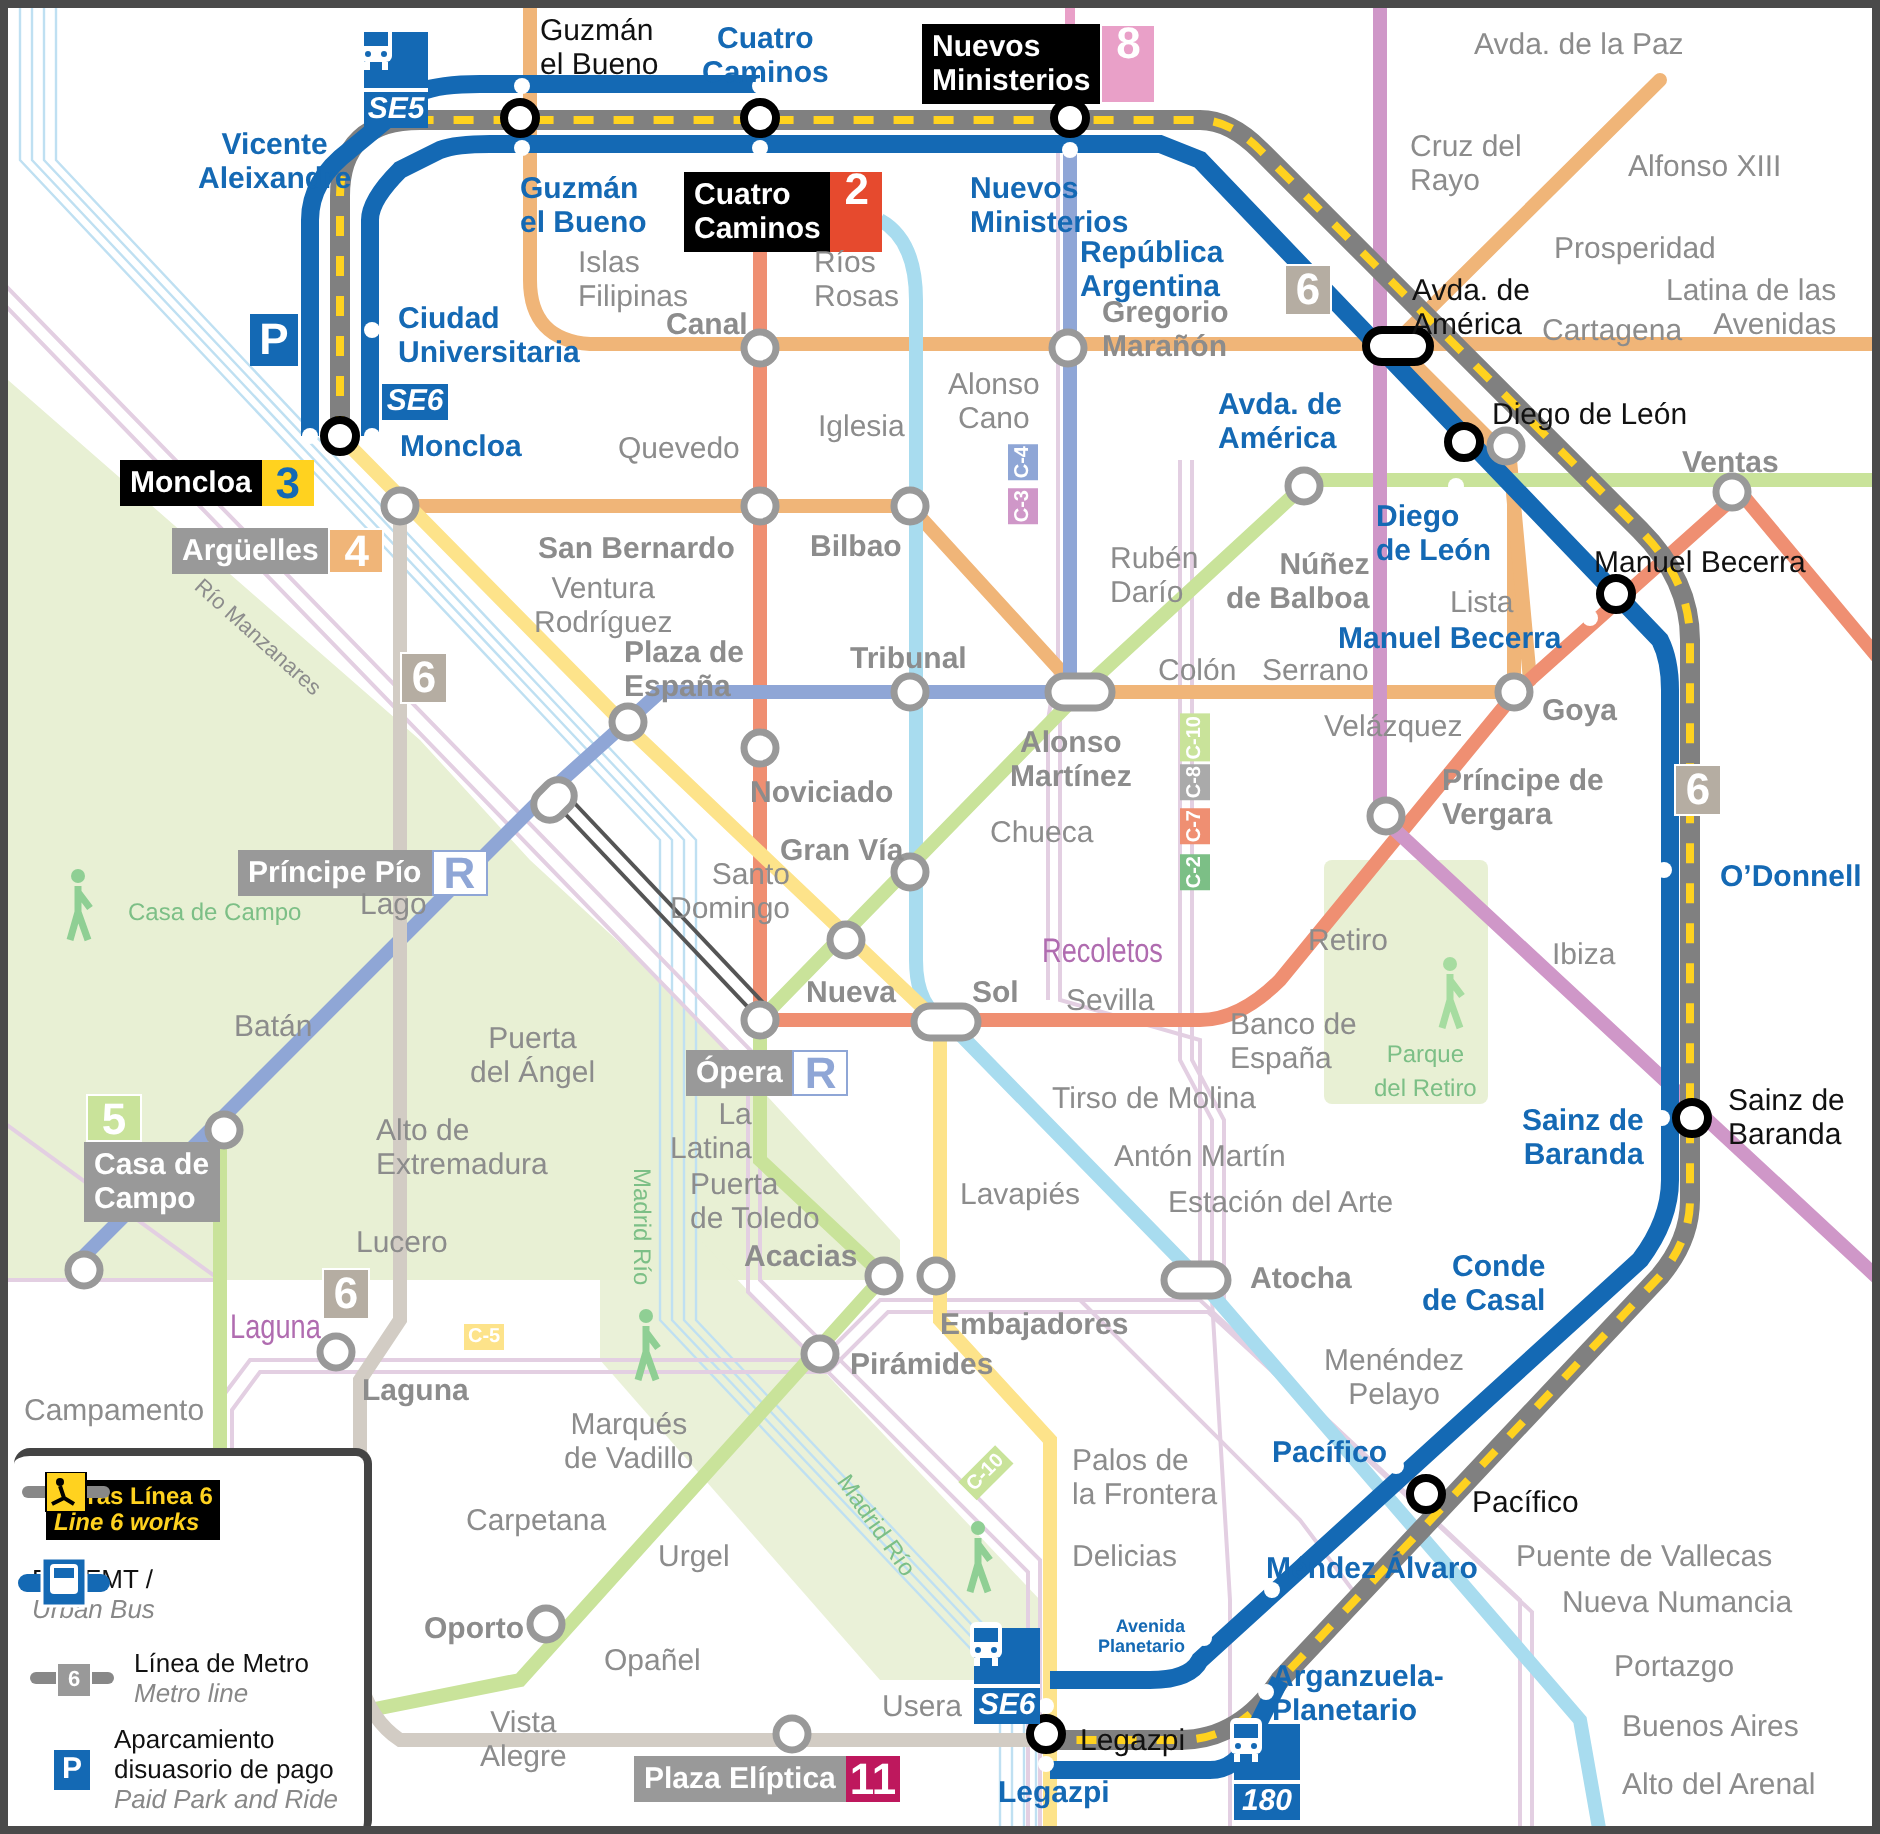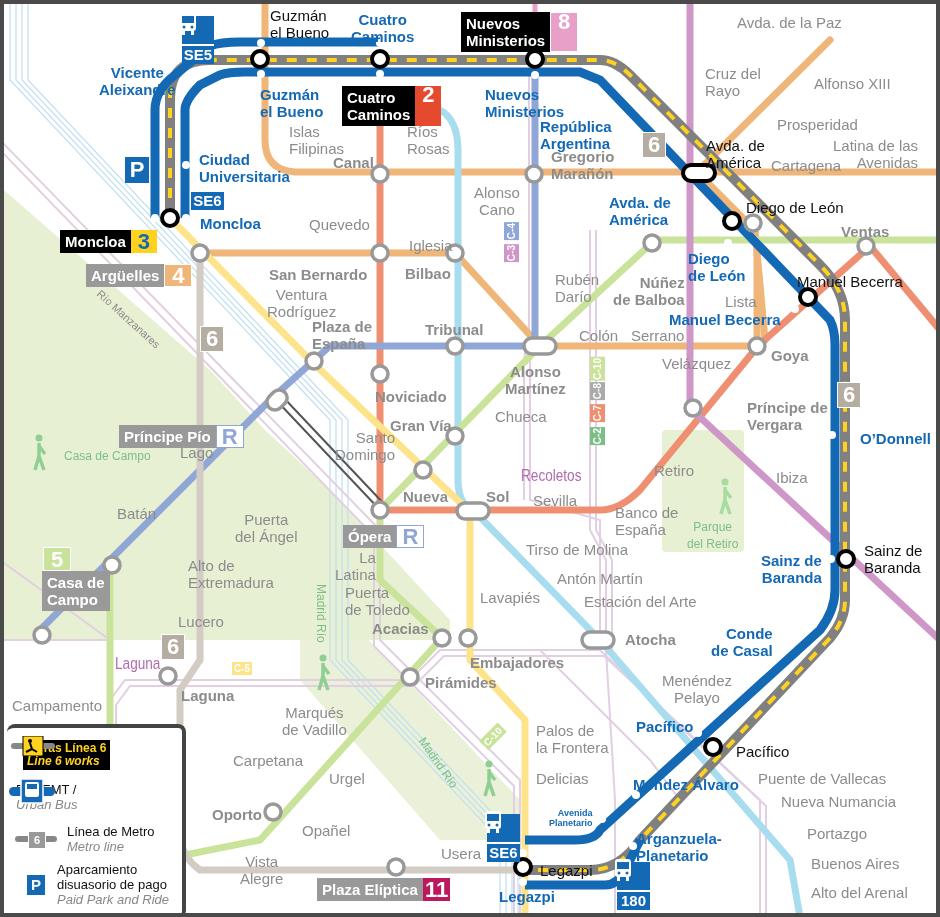--- a/index.html
+++ b/index.html
@@ -12,21 +12,21 @@
   .lbl.blue { color: #1469b4; font-weight: bold; }
   .lbl.blk { color: #111; }
   .lbl.green { color: #7cbf86; font-size: 12px; }
   .lbl.purple { color: #b06cb0; font-family: "Liberation Sans Narrow", "Liberation Sans", sans-serif; font-size: 17px; transform: scaleX(0.8); transform-origin: left; }
   .tag { position: absolute; display: flex; align-items: stretch; font-weight: bold; font-size: 15px; line-height: 17px; }
   .tag .n { padding: 3px 5px; white-space: pre; }
   .tag .k { display: flex; align-items: center; justify-content: center; min-width: 22px; font-size: 22px; padding: 0 2px; }
   .tag.dark .n { background: #000; color: #fff; }
   .tag.grey .n { background: #999; color: #fff; }
   .badge6 { position: absolute; width: 22px; height: 24px; background: #b5ada2; color: #fff; font-weight: bold; font-size: 22px; display: flex; align-items: center; justify-content: center; border: 1px solid #fff; }
-  .bus { position: absolute; background: #1469b4; color: #fff; display: flex; flex-direction: column; align-items: center; font-weight: bold; }
+  .bus { position: absolute; background: #1469b4; color: #fff; display: flex; flex-direction: column; align-items: center; font-weight: bold; font-style: italic; }
   .bus .ic { width: 30px; height: 28px; display: flex; align-items: center; justify-content: center; }
   .bus .code { background: #1469b4; border-top: 2px solid #fff; width: 100%; text-align: center; font-size: 15px; line-height: 18px; }
   .park { position: absolute; width: 24px; height: 26px; background: #1469b4; color: #fff; font-weight: bold; font-size: 22px; display: flex; align-items: center; justify-content: center; }
   .ctag { position: absolute; font-size: 10px; font-weight: bold; color: #fff; padding: 1px 2px; }
   #legend { position: absolute; left: 3px; top: 720px; width: 175px; height: 190px; background: #fff; border: 4px solid #444; border-radius: 8px; border-bottom: none; border-left: none; }
   .lg-row { position: absolute; left: 8px; display: flex; align-items: center; }
   .lg-t1 { font-size: 13px; color: #111; line-height: 15px; }
   .lg-t2 { font-size: 13px; color: #888; font-style: italic; line-height: 15px; }
 </style>
 </head>
@@ -321,21 +321,21 @@
 <div class="lbl blue" style="left:632px;top:826px;">Arganzuela-
 Planetario</div>
 <div class="lbl blue" style="left:495px;top:884px;">Legazpi</div>
 
 <div class="lbl" style="left:285px;top:119px;">Islas
 Filipinas</div>
 <div class="lbl b" style="left:329px;top:150px;">Canal</div>
 <div class="lbl" style="left:403px;top:119px;">Ríos
 Rosas</div>
 <div class="lbl" style="left:305px;top:212px;">Quevedo</div>
-<div class="lbl" style="left:405px;top:201px;margin-top:32px;">Iglesia</div>
+<div class="lbl" style="left:405px;top:201px;">Iglesia</div>
 <div class="lbl" style="left:470px;top:180px;text-align:center;">Alonso
 Cano</div>
 <div class="lbl b" style="left:547px;top:144px;">Gregorio
 Marañón</div>
 <div class="lbl b" style="left:265px;top:262px;">San Bernardo</div>
 <div class="lbl b" style="left:401px;top:261px;">Bilbao</div>
 <div class="lbl" style="left:263px;top:282px;text-align:center;">Ventura
 Rodríguez</div>
 <div class="lbl b" style="left:308px;top:314px;">Plaza de
 España</div>
@@ -345,21 +345,21 @@
 Martínez</div>
 <div class="lbl" style="left:551px;top:267px;">Rubén
 Darío</div>
 <div class="lbl b" style="left:609px;top:270px;text-align:right;">Núñez
 de Balboa</div>
 <div class="lbl" style="left:721px;top:289px;">Lista</div>
 <div class="lbl" style="left:575px;top:323px;">Colón</div>
 <div class="lbl" style="left:627px;top:323px;">Serrano</div>
 <div class="lbl" style="left:658px;top:351px;">Velázquez</div>
 <div class="lbl b" style="left:767px;top:343px;">Goya</div>
-<div class="lbl b" style="left:717px;top:395px;margin-left:26px;">Príncipe de
+<div class="lbl b" style="left:717px;top:378px;">Príncipe de
 Vergara</div>
 <div class="lbl" style="left:491px;top:404px;">Chueca</div>
 <div class="lbl b" style="left:386px;top:413px;">Gran Vía</div>
 <div class="lbl" style="left:331px;top:425px;text-align:right;">Santo
 Domingo</div>
 <div class="lbl b" style="left:399px;top:484px;">Nueva</div>
 <div class="lbl b" style="left:482px;top:484px;">Sol</div>
 <div class="lbl" style="left:529px;top:488px;">Sevilla</div>
 <div class="lbl purple" style="left:517px;top:463px;">Recoletos</div>
 <div class="lbl" style="left:650px;top:458px;">Retiro</div>

